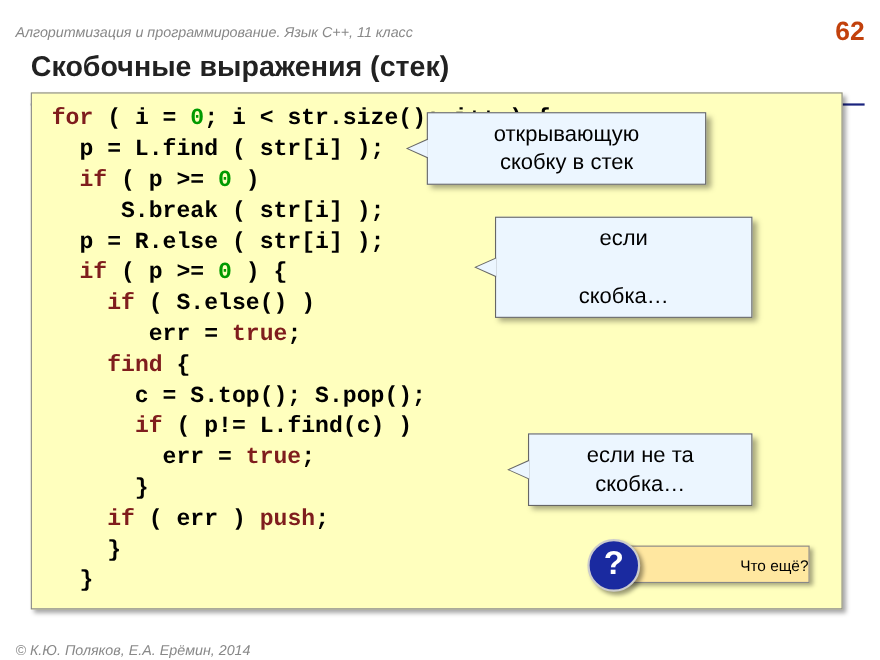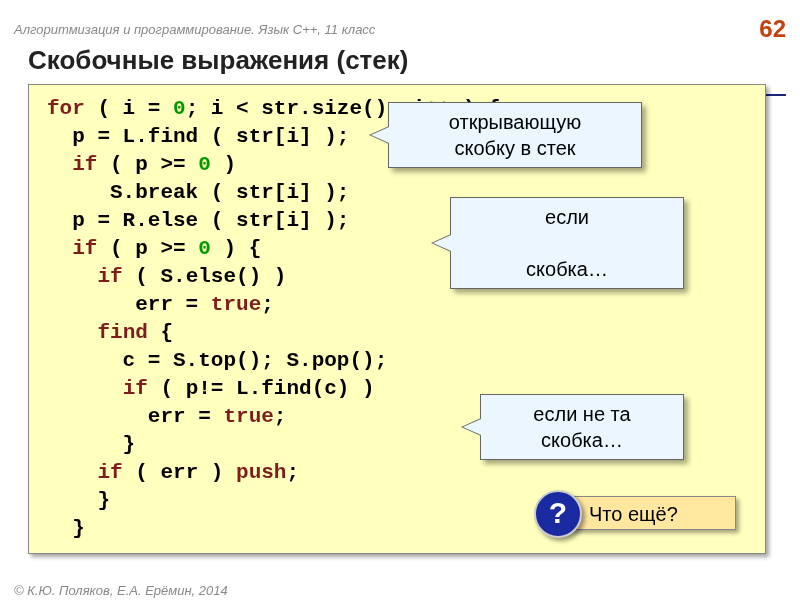--- a/index.html
+++ b/index.html
@@ -113,24 +113,25 @@
     box-shadow: 3px 3px 4px rgba(0,0,0,0.4);
     z-index: 5;
   }
   .question-box {
     position: absolute;
     left: 560px; top: 496px;
     width: 176px; height: 34px;
     background: #ffe7a0;
     border: 1px solid #888;
     box-shadow: 3px 3px 4px rgba(0,0,0,0.35);
-    font-size: 20px;
+    font-size: 14px;
     line-height: 34px;
     padding-left: 28px;
     box-sizing: border-box;
+    text-align: right;
   }
   .footer {
     position: absolute;
     left: 0; bottom: 2px;
     width: 100%;
     display: flex;
     justify-content: space-between;
     padding: 0 14px;
     box-sizing: border-box;
     font-size: 13px;

